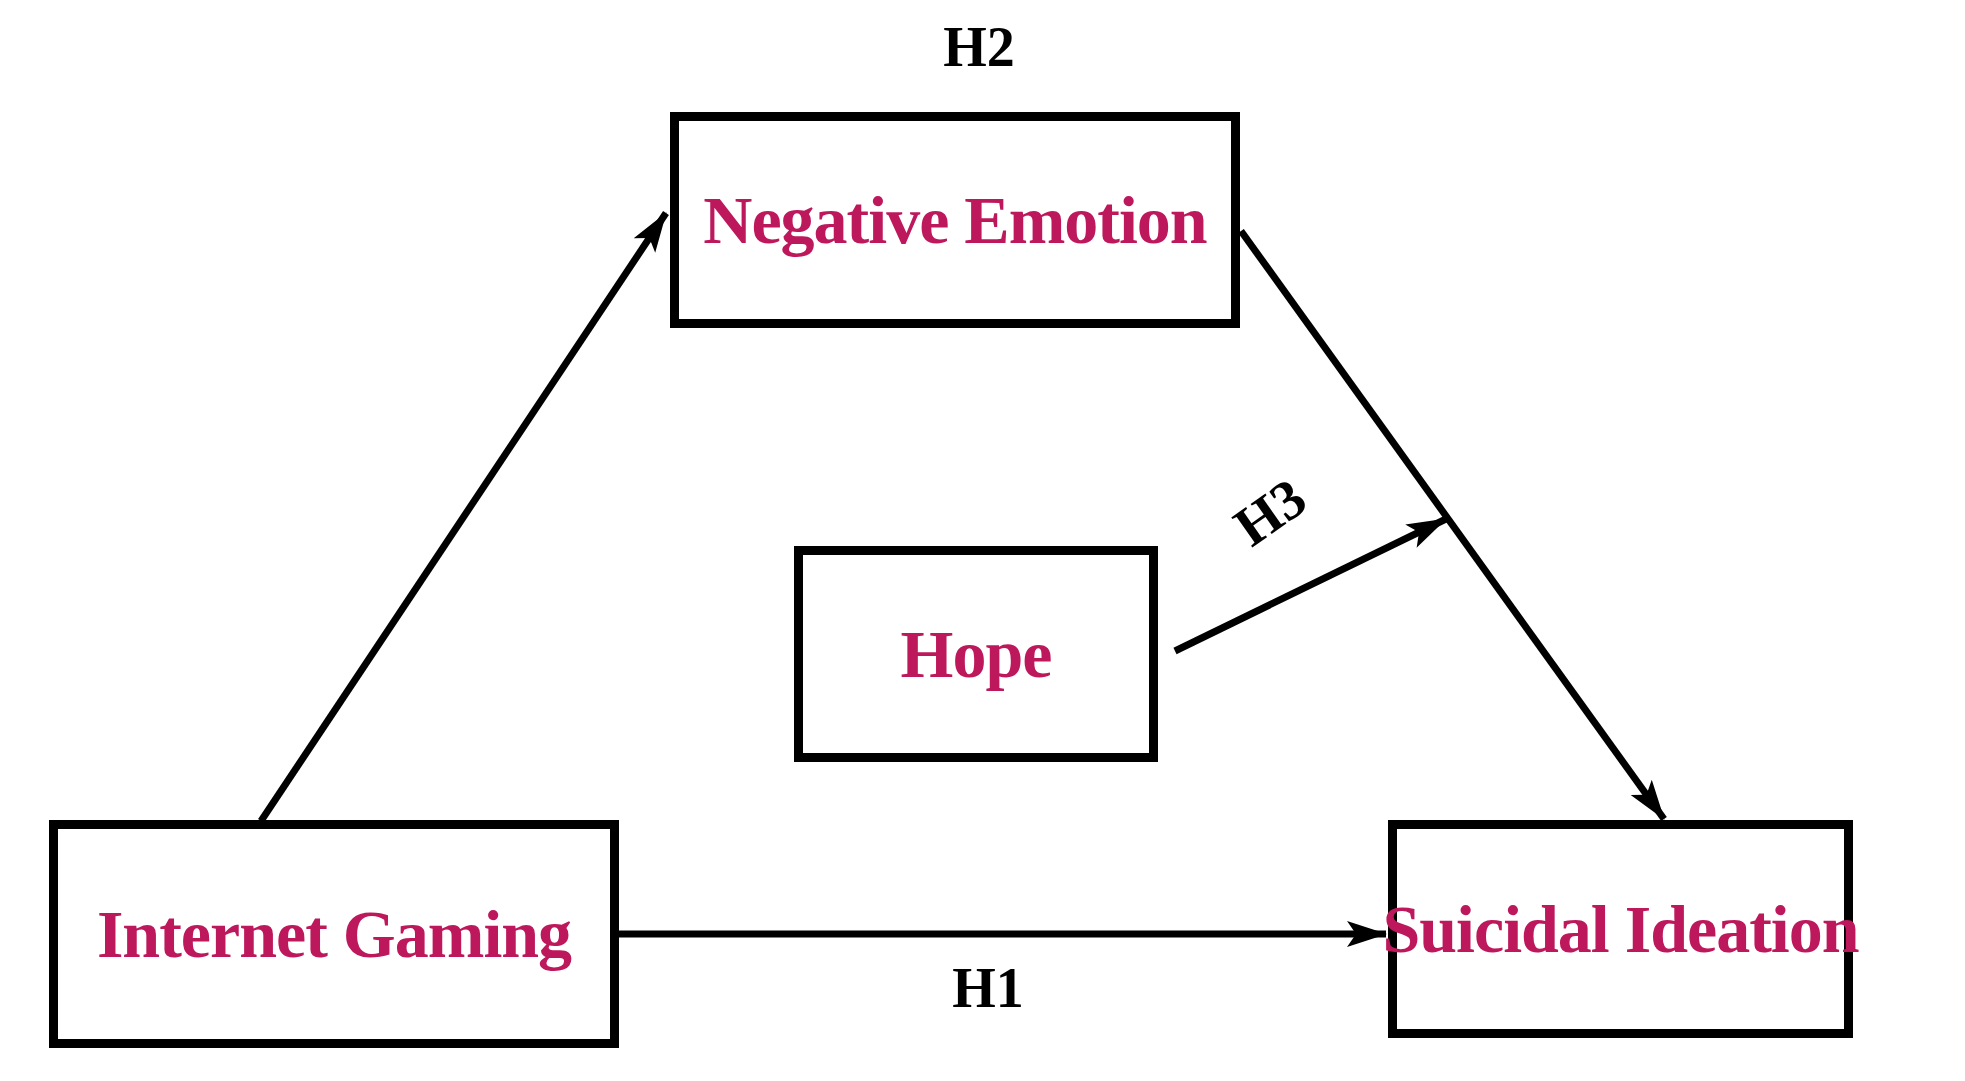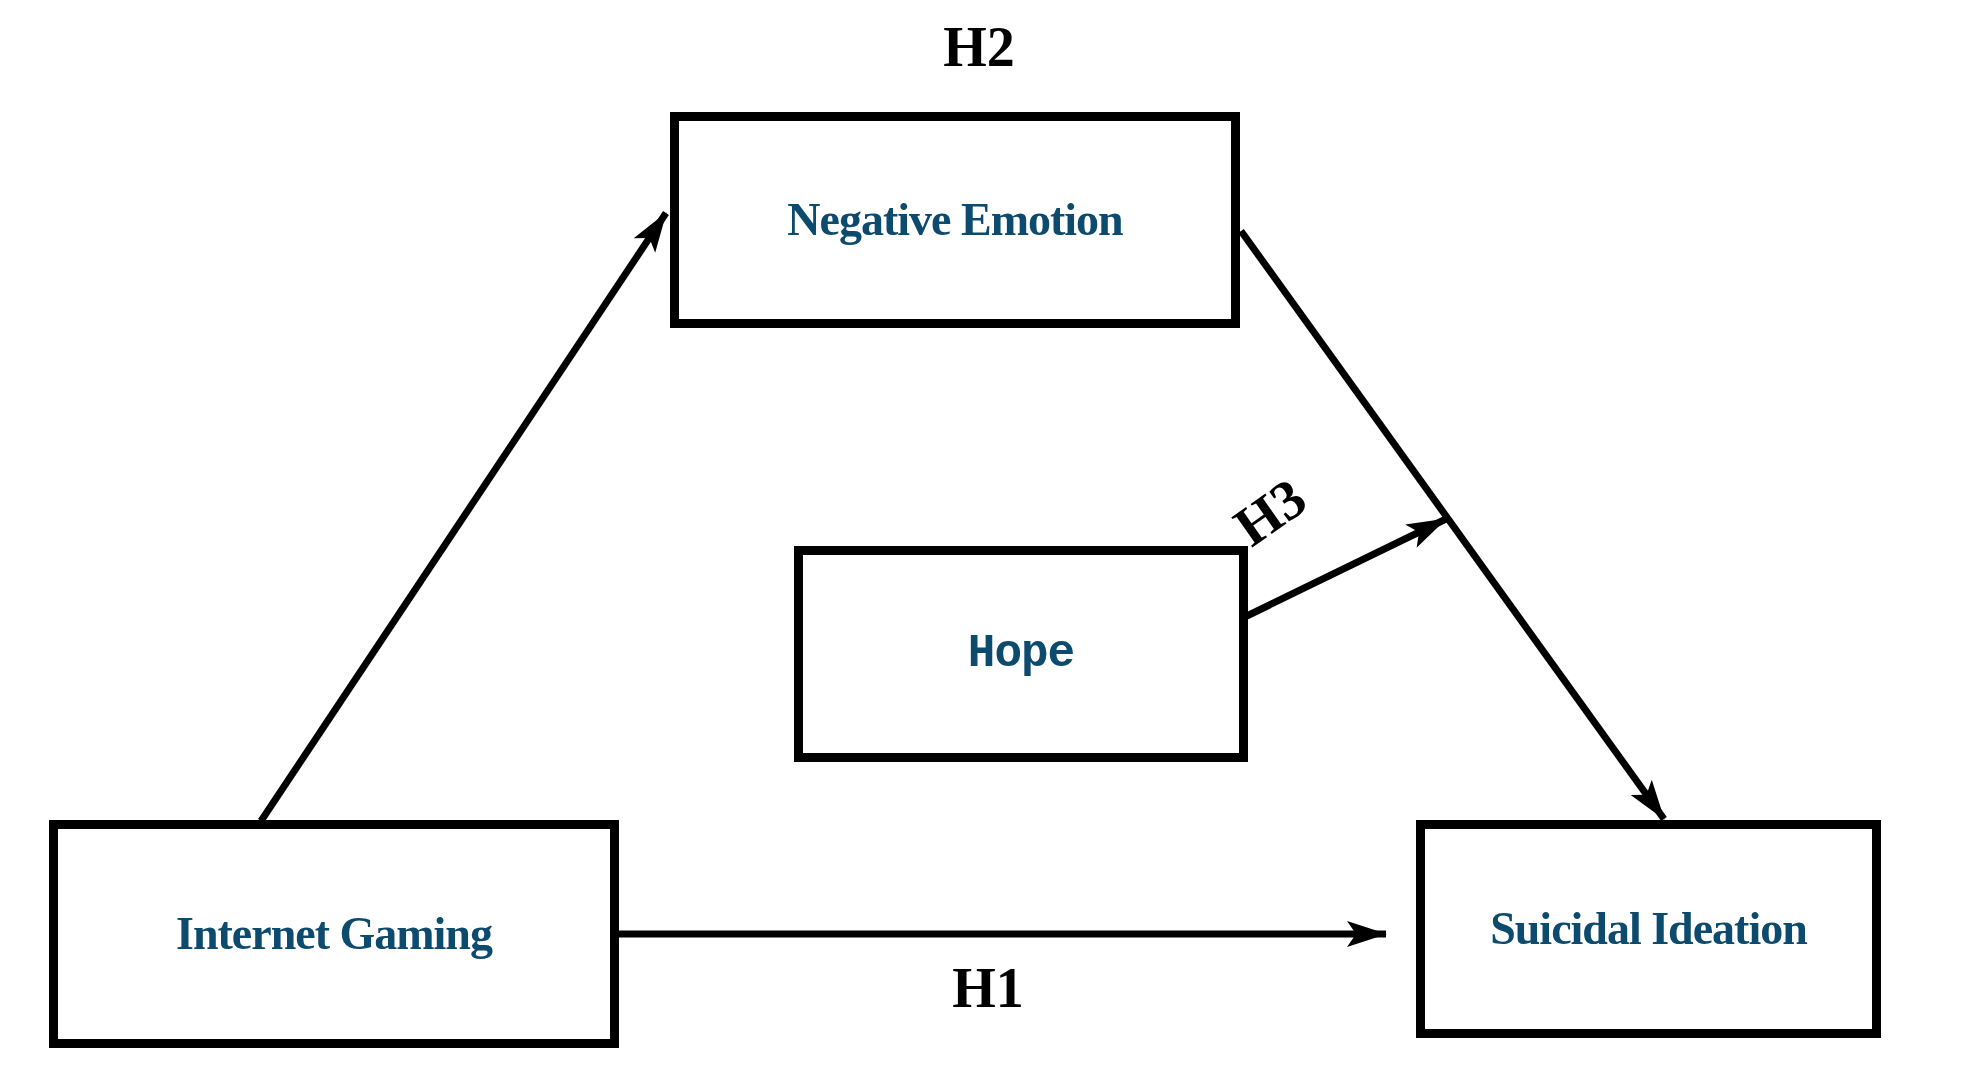--- a/index.html
+++ b/index.html
@@ -35,30 +35,30 @@
     border: 9px solid #000000;
     display: flex;
     flex-direction: column;
     align-items: center;
     justify-content: center;
     z-index: 2;
     text-align: center;
   }
   .node .node-label {
     font-weight: 700;
-    font-size: 46px;
+    font-size: 68px;
     line-height: 1.22;
-    color: #0c4a6e;
+    color: #be185d;
     letter-spacing: -1px;
     white-space: nowrap;
   }
   .node-iga  { left: 25px;   top: 820px; width: 570px; height: 228px; margin-left: 24px; }
   .node-ne   { left: 670px;  top: 112px; width: 570px; height: 216px; }
-  .node-hope { left: 794px;  top: 546px; width: 454px; height: 216px; font-family: Liberation Mono, monospace; }
-  .node-si   { left: 1388px; top: 820px; width: 465px; height: 218px; margin-left: 28px; }
+  .node-hope { left: 794px;  top: 546px; width: 364px; height: 216px; }
+  .node-si   { left: 1388px; top: 820px; width: 465px; height: 218px; }
   .hyp-label {
     position: absolute;
     z-index: 3;
     font-weight: 700;
     font-size: 56px;
     color: #000000;
     transform: translate(-50%, -50%);
     white-space: nowrap;
   }
   .hyp-h2 { left: 979px;  top: 47px; }

